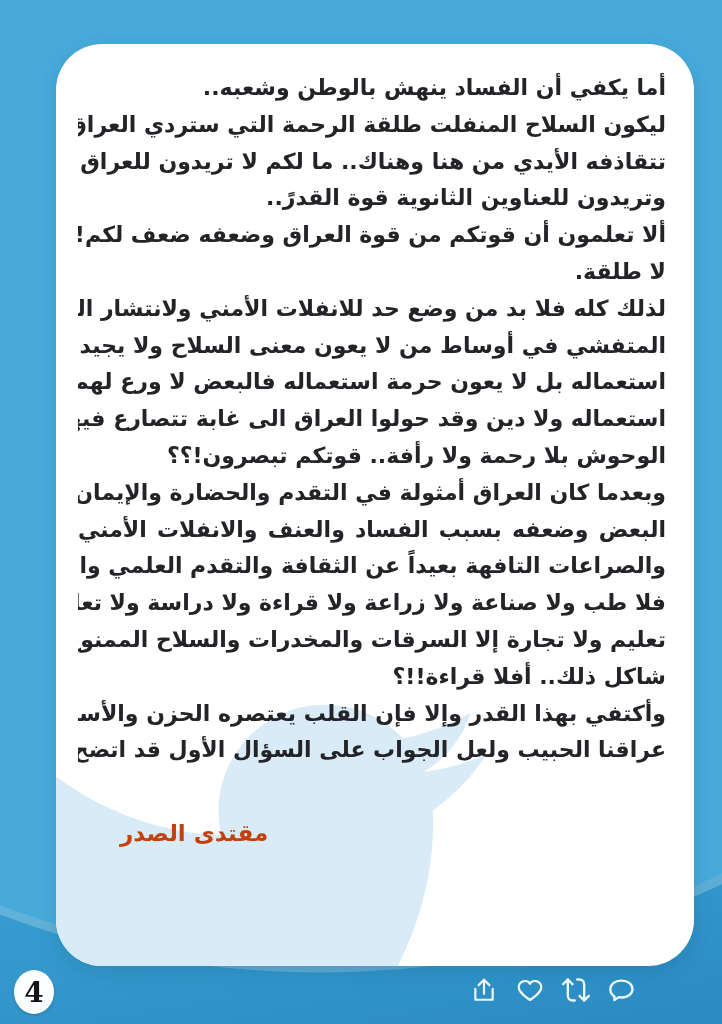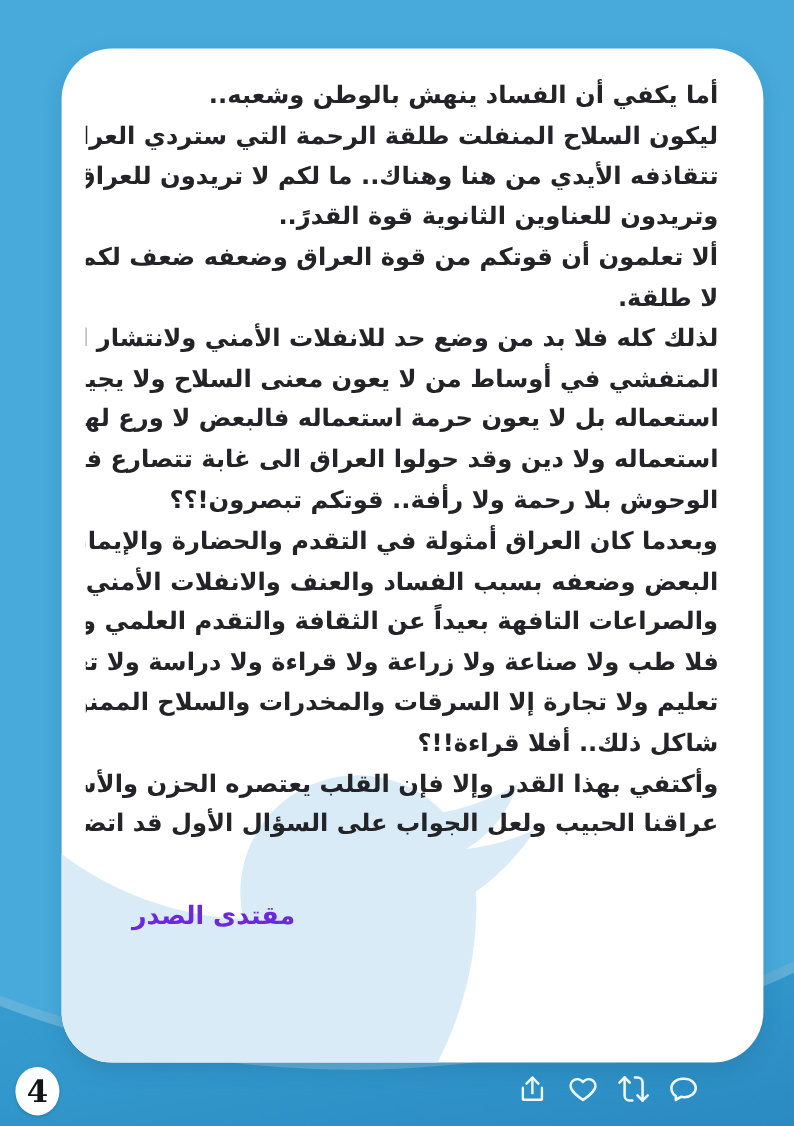--- a/index.html
+++ b/index.html
@@ -26,42 +26,42 @@
     border-radius:46px;
     overflow:hidden;
     box-shadow:0 6px 18px rgba(20,70,110,0.18);
   }
   .watermark{
     position:absolute;left:-90px;top:612px;
     width:640px;height:520px;
     pointer-events:none;
   }
   .text-body{
-    position:absolute;left:22px;right:41px;top:26px;
+    position:absolute;left:22px;right:28px;top:26px;
     direction:rtl;
     color:#232328;
   }
   .ln{
     height:36.8px;line-height:36.8px;
     font-size:22px;font-weight:bold;
     white-space:nowrap;
     text-align:justify;
     -moz-text-align-last:justify;
     text-align-last:justify;
     overflow:hidden;
   }
   .ln.r{
     text-align:right;
     -moz-text-align-last:right;
     text-align-last:right;
   }
   .signature{
     position:absolute;left:64px;top:776px;
     direction:rtl;
-    font-size:23px;font-weight:bold;color:#6d28d9;
+    font-size:23px;font-weight:bold;color:#c2410c;
   }
   
   .badge{
     position:absolute;left:14px;top:970px;
     width:40px;height:44px;border-radius:50%;
     background:#fdfeff;
     display:flex;align-items:center;justify-content:center;
     font-family:"DejaVu Serif",serif;
     font-size:28px;font-weight:bold;color:#131318;
     box-shadow:0 1px 3px rgba(0,40,70,0.25);

